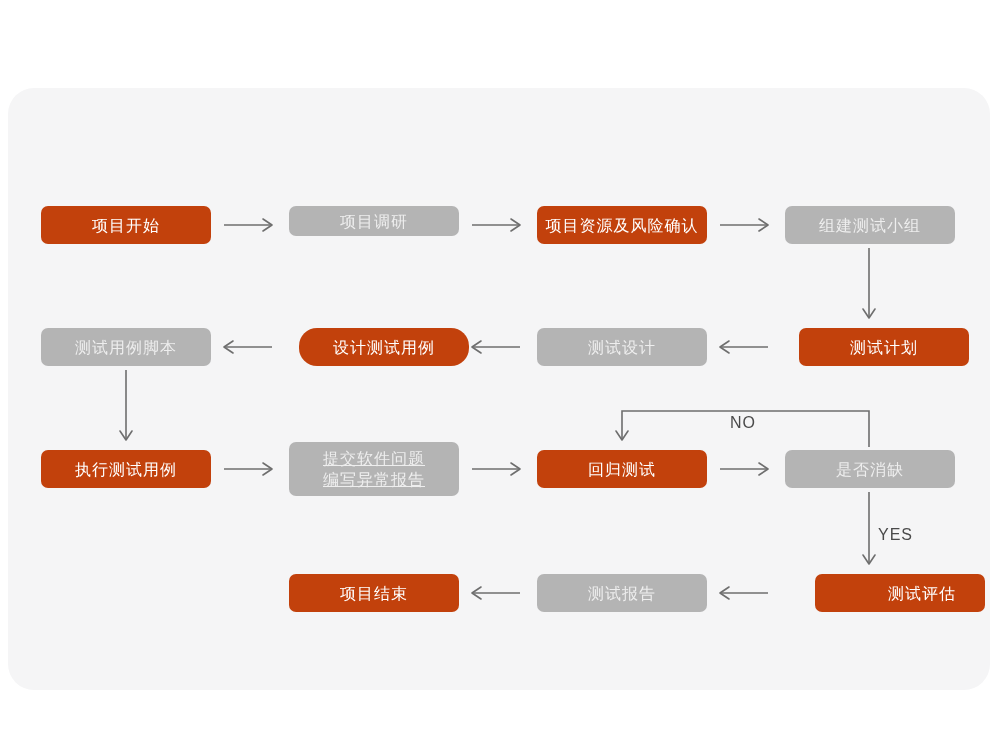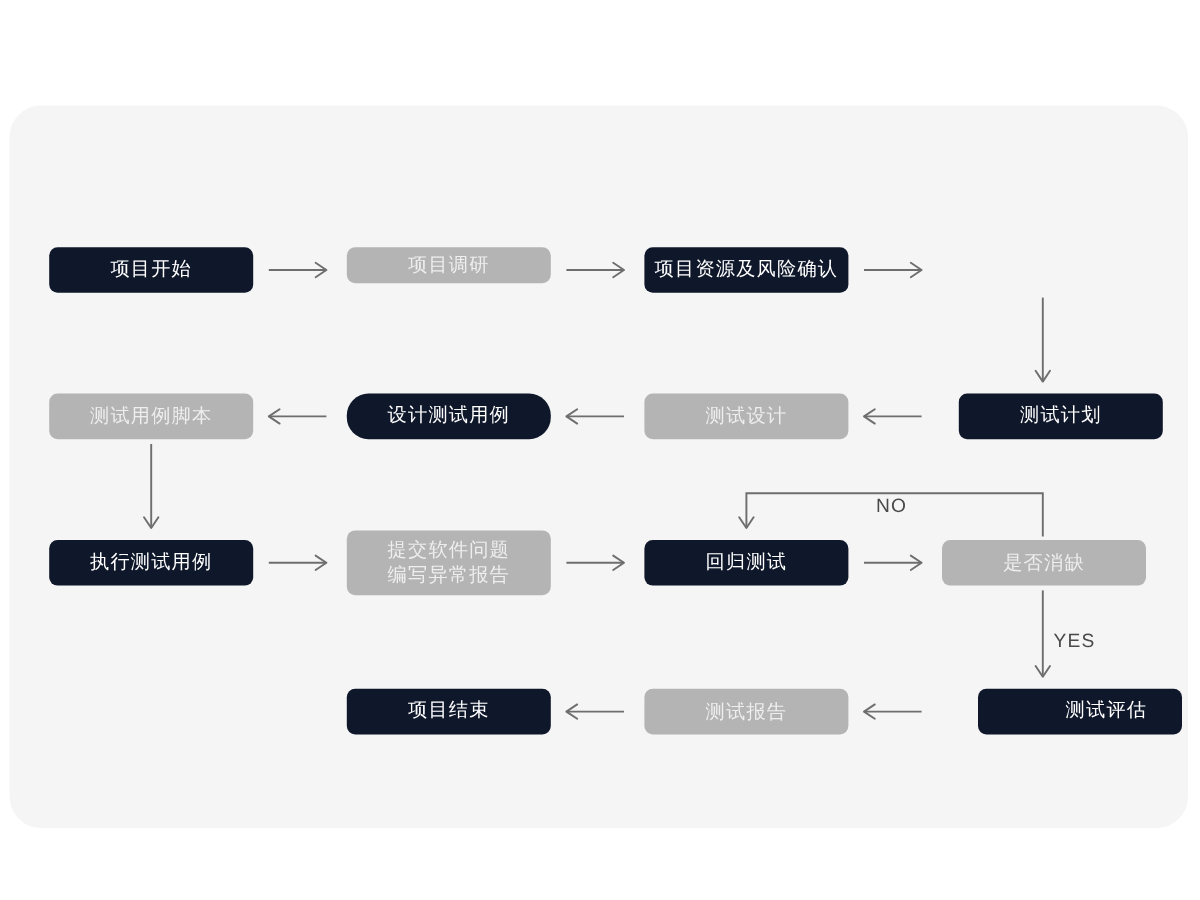--- a/index.html
+++ b/index.html
@@ -50,23 +50,22 @@
     justify-content: center;
     text-align: center;
     border-radius: 7px;
     font-size: 16px;
     letter-spacing: 1px;
     line-height: 21px;
     box-sizing: border-box;
     white-space: pre-line;
   }
   .node.purple {
-    background: #0f172a;
+    background: #c2410c;
     color: #ffffff;
-    font-family: Liberation Mono, monospace;
   }
   .node.gray {
     background: #b4b4b4;
     color: #eeeeee;
   }
 
   
   #wires {
     position: absolute;
     left: 0;
@@ -179,28 +178,29 @@
       <polyline class="wire-head" points="481,587 472,593 481,599"></polyline>
     </g>
   </svg>
 
   <div class="edge-label" style="left:730px; top:414px;">NO</div>
   <div class="edge-label" style="left:878px; top:526px;">YES</div>
 
   <div class="node purple" style="left:41px;  top:206px; width:170px; height:38px;">项目开始</div>
   <div class="node gray" style="left:289px; top:206px; width:170px; height:30px;">项目调研</div>
   <div class="node purple" style="left:537px; top:206px; width:170px; height:38px;">项目资源及风险确认</div>
+  <div class="node gray" style="left:785px; top:206px; width:170px; height:38px;">组建测试小组</div>
 
   <div class="node gray" style="left:41px;  top:328px; width:170px; height:38px;">测试用例脚本</div>
-  <div class="node purple" style="left:289px; top:328px; width:170px; height:38px;border-radius:18px;">设计测试用例</div>
+  <div class="node purple" style="left:299px; top:328px; width:170px; height:38px;border-radius:18px;">设计测试用例</div>
   <div class="node gray" style="left:537px; top:328px; width:170px; height:38px;">测试设计</div>
   <div class="node purple" style="left:785px; top:328px; width:170px; height:38px;margin-left:14px;">测试计划</div>
 
   <div class="node purple" style="left:41px;  top:450px; width:170px; height:38px;">执行测试用例</div>
-  <div class="node gray" style="left:289px; top:442px; width:170px; height:54px;">提交软件问题
+  <div class="node gray" style="left:289px; top:442px; width:170px; height:54px;text-decoration:underline;">提交软件问题
 编写异常报告</div>
   <div class="node purple" style="left:537px; top:450px; width:170px; height:38px;">回归测试</div>
   <div class="node gray" style="left:785px; top:450px; width:170px; height:38px;">是否消缺</div>
 
   <div class="node purple" style="left:289px; top:574px; width:170px; height:38px;">项目结束</div>
   <div class="node gray" style="left:537px; top:574px; width:170px; height:38px;">测试报告</div>
   <div class="node purple" style="left:815px; top:574px; width:170px; height:38px;padding-left:44px;">测试评估</div>
 
 </div>
 

